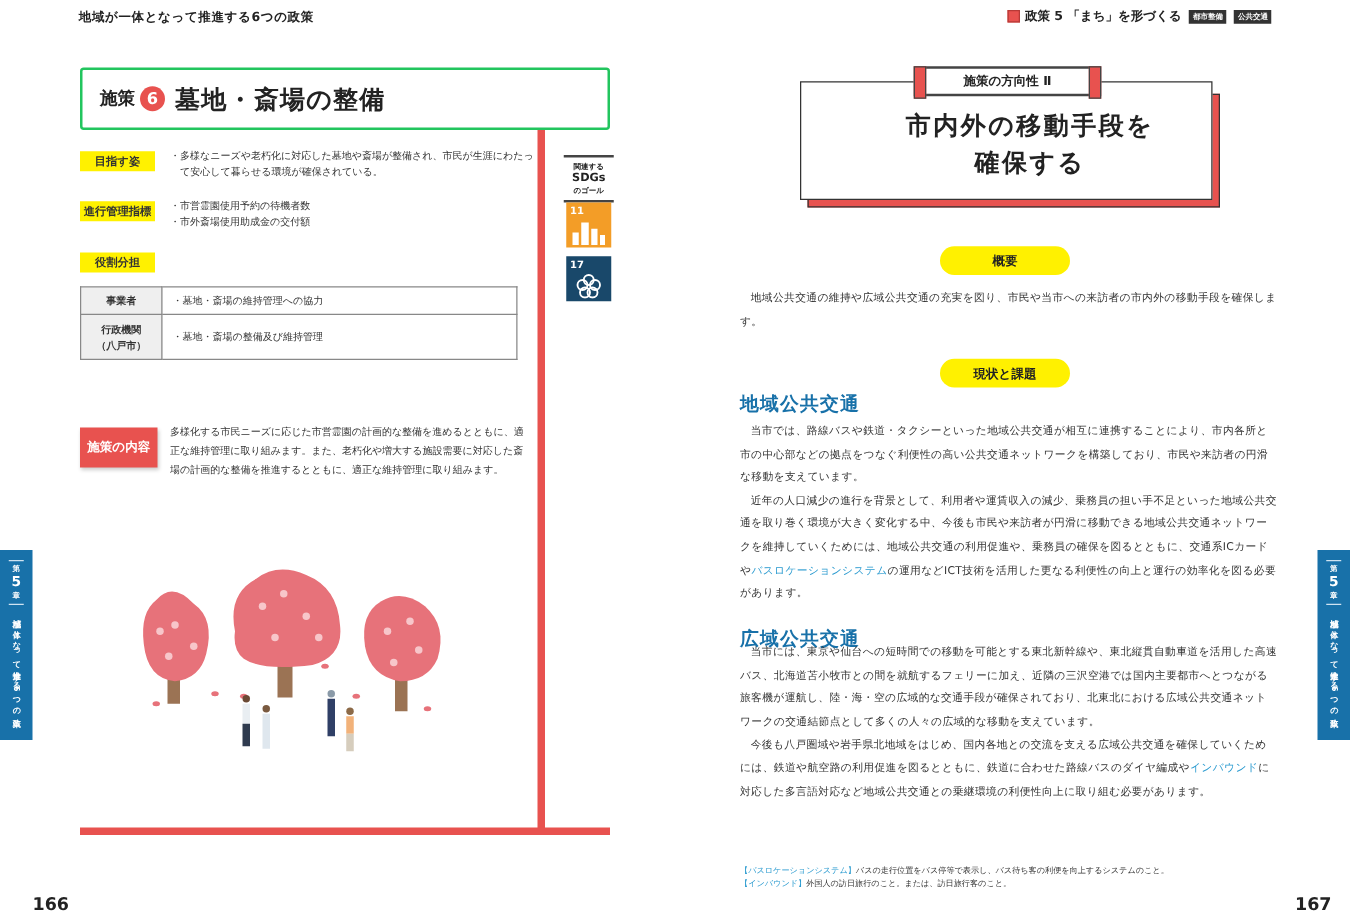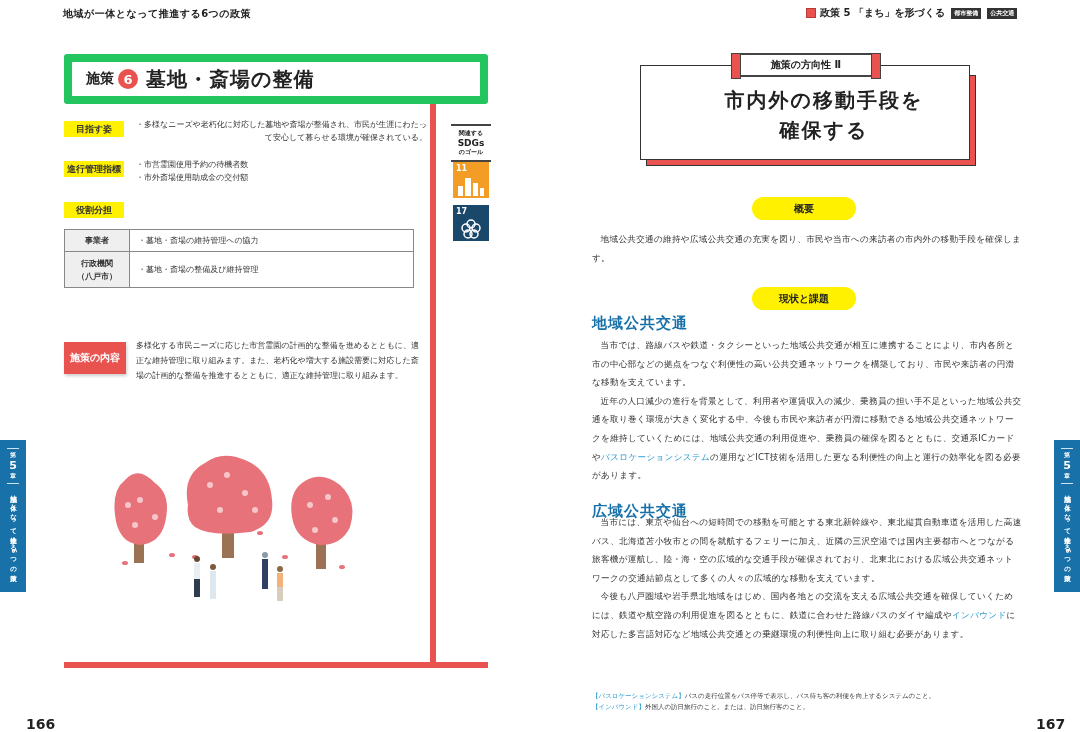--- a/index.html
+++ b/index.html
@@ -2,21 +2,21 @@
 <html><head>
 <meta charset="utf-8">
 <style>
   * { box-sizing: border-box; margin: 0; padding: 0; }
   html, body { width: 1080px; height: 732px; background: #ffffff; overflow: hidden; }
   body { font-family: "DejaVu Sans", "Liberation Sans", sans-serif; color: #222; position: relative; }
   .abs { position: absolute; }
 
   
   .running-left { left: 63px; top: 7px; font-size: 10px; font-weight: bold; color: #222; letter-spacing: 0.5px; }
-  .title-box { left: 64px; top: 54px; width: 424px; height: 50px; border: 8px solid #22c55e; border-radius: 3px; background:#fff; display:flex; align-items:center; padding-left: 14px; }
+  .title-box { left: 64px; top: 54px; width: 424px; height: 50px; border: 2px solid #22c55e; border-radius: 3px; background:#fff; display:flex; align-items:center; padding-left: 14px; }
   .title-prefix { font-size: 14px; font-weight: bold; color:#222; }
   .title-num { width: 20px; height: 20px; border-radius: 50%; background: #e8524f; color: #fff; font-weight: bold; font-size: 13px; display:flex; align-items:center; justify-content:center; margin: 0 8px 0 4px; }
   .title-text { font-size: 20px; font-weight: bold; color:#222; letter-spacing: 1px; }
   .red-vline { left: 430px; top: 104px; width: 6px; height: 562px; background: #e8524f; }
   .red-hline { left: 64px; top: 662px; width: 424px; height: 6px; background: #e8524f; }
 
   .ylabel { background: #fff100; font-size: 9px; font-weight: bold; color:#333; display:flex; align-items:center; justify-content:center; width: 60px; height: 16px; }
   .sec-text { font-size: 8px; line-height: 13px; color:#333; }
 
   .role-table { left: 64px; top: 229px; width: 350px; border-collapse: collapse; font-size: 8px; color:#333; }
@@ -72,21 +72,21 @@
 
 <div class="abs title-box">
   <span class="title-prefix">施策</span>
   <span class="title-num">6</span>
   <span class="title-text">墓地・斎場の整備</span>
 </div>
 <div class="abs red-vline"></div>
 <div class="abs red-hline"></div>
 
 <div class="abs ylabel" style="left:64px; top:121px;">目指す姿</div>
-<div class="abs sec-text" style="left:136px; top:118px;text-align:right;">
+<div class="abs sec-text" style="left:136px; top:118px;">
   <div>・多様なニーズや老朽化に対応した墓地や斎場が整備され、市民が生涯にわたっ</div>
   <div>　て安心して暮らせる環境が確保されている。</div>
 </div>
 
 <div class="abs ylabel" style="left:64px; top:161px;">進行管理指標</div>
 <div class="abs sec-text" style="left:136px; top:158px;">
   <div>・市営霊園使用予約の待機者数</div>
   <div>・市外斎場使用助成金の交付額</div>
 </div>
 

